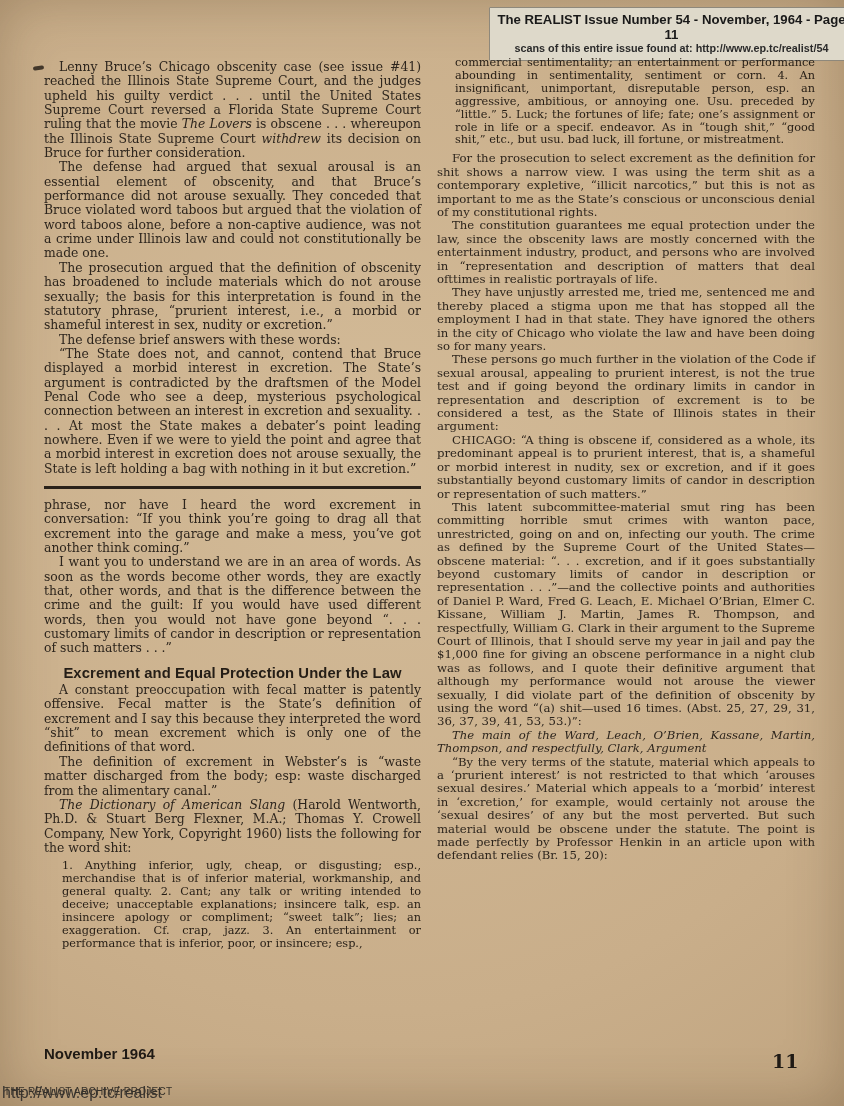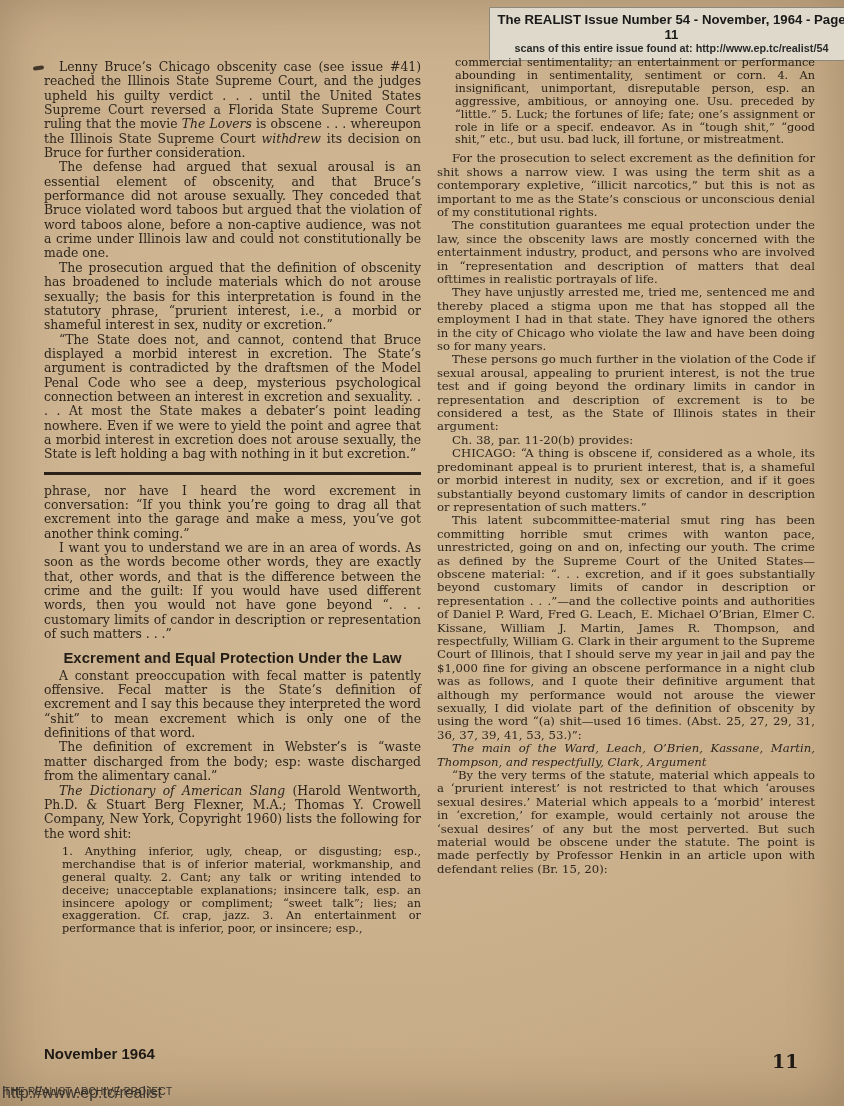--- a/index.html
+++ b/index.html
@@ -69,20 +69,21 @@
     <div class="hb2">scans of this entire issue found at: http://www.ep.tc/realist/54</div>
   </div>
 
   <div class="ink-mark"></div>
 
   <div class="col left">
     <div>
         <p class="para ind">Lenny Bruce’s Chicago obscenity case (see issue #41) reached the Illinois State Supreme Court, and the judges upheld his guilty verdict . . . until the United States Supreme Court reversed a Florida State Supreme Court ruling that the movie <span class="it">The Lovers</span> is obscene . . . whereupon the Illinois State Supreme Court <span class="it">withdrew</span> its decision on Bruce for further consideration.</p>
         <p class="para ind">The defense had argued that sexual arousal is an essential element of obscenity, and that Bruce’s performance did not arouse sexually. They conceded that Bruce violated word taboos but argued that the violation of word taboos alone, before a non-captive audience, was not a crime under Illinois law and could not constitutionally be made one.</p>
         <p class="para ind">The prosecution argued that the definition of obscenity has broadened to include materials which do not arouse sexually; the basis for this interpretation is found in the statutory phrase, “prurient interest, i.e., a morbid or shameful interest in sex, nudity or excretion.”</p>
+        <p class="para ind">The defense brief answers with these words:</p>
         <p class="para ind">“The State does not, and cannot, contend that Bruce displayed a morbid interest in excretion. The State’s argument is contradicted by the draftsmen of the Model Penal Code who see a deep, mysterious psychological connection between an interest in excretion and sexuality. . . . At most the State makes a debater’s point leading nowhere. Even if we were to yield the point and agree that a morbid interest in excretion does not arouse sexually, the State is left holding a bag with nothing in it but excretion.”</p>
       </div>
     <hr class="rule">
     <div>
         <p class="para">phrase, nor have I heard the word excrement in conversation: “If you think you’re going to drag all that excrement into the garage and make a mess, you’ve got another think coming.”</p>
         <p class="para ind">I want you to understand we are in an area of words. As soon as the words become other words, they are exactly that, other words, and that is the difference between the crime and the guilt: If you would have used different words, then you would not have gone beyond “. . . customary limits of candor in description or representation of such matters . . .”</p>
       </div>
     <h2 class="subhead">Excrement and Equal Protection Under the Law</h2>
     <div>
         <p class="para ind">A constant preoccupation with fecal matter is patently offensive. Fecal matter is the State’s definition of excrement and I say this because they interpreted the word “shit” to mean excrement which is only one of the definitions of that word.</p>
@@ -92,21 +93,20 @@
     <div class="defblock">1. Anything inferior, ugly, cheap, or disgusting; esp., merchandise that is of inferior material, workmanship, and general qualty. 2. Cant; any talk or writing intended to deceive; unacceptable explanations; insincere talk, esp. an insincere apology or compliment; “sweet talk”; lies; an exaggeration. Cf. crap, jazz. 3. An entertainment or performance that is inferior, poor, or insincere; esp.,</div>
   </div>
 
   <div class="col right">
     <div class="defblock">commercial sentimentality; an entertainment or performance abounding in sentimentality, sentiment or corn. 4. An insignificant, unimportant, disreputable person, esp. an aggressive, ambitious, or annoying one. Usu. preceded by “little.” 5. Luck; the fortunes of life; fate; one’s assignment or role in life or a specif. endeavor. As in “tough shit,” “good shit,” etc., but usu. bad luck, ill fortune, or mistreatment.</div>
     <div>
         <p class="para ind">For the prosecution to select excrement as the definition for shit shows a narrow view. I was using the term shit as a contemporary expletive, “illicit narcotics,” but this is not as important to me as the State’s conscious or unconscious denial of my constitutional rights.</p>
         <p class="para ind">The constitution guarantees me equal protection under the law, since the obscenity laws are mostly concerned with the entertainment industry, product, and persons who are involved in “representation and description of matters that deal ofttimes in realistic portrayals of life.</p>
         <p class="para ind">They have unjustly arrested me, tried me, sentenced me and thereby placed a stigma upon me that has stopped all the employment I had in that state. They have ignored the others in the city of Chicago who violate the law and have been doing so for many years.</p>
         <p class="para ind">These persons go much further in the violation of the Code if sexual arousal, appealing to prurient interest, is not the true test and if going beyond the ordinary limits in candor in representation and description of excrement is to be considered a test, as the State of Illinois states in their argument:</p>
-        <p class="para ind">Ch. 38, par. 11-20(b) provides:</p>
         <p class="para ind">CHICAGO: “A thing is obscene if, considered as a whole, its predominant appeal is to prurient interest, that is, a shameful or morbid interest in nudity, sex or excretion, and if it goes substantially beyond customary limits of candor in description or representation of such matters.”</p>
         <p class="para ind">This latent subcommittee-material smut ring has been committing horrible smut crimes with wanton pace, unrestricted, going on and on, infecting our youth. The crime as defined by the Supreme Court of the United States—obscene material: “. . . excretion, and if it goes substantially beyond customary limits of candor in description or representation . . .”—and the collective points and authorities of Daniel P. Ward, Fred G. Leach, E. Michael O’Brian, Elmer C. Kissane, William J. Martin, James R. Thompson, and respectfully, William G. Clark in their argument to the Supreme Court of Illinois, that I should serve my year in jail and pay the $1,000 fine for giving an obscene performance in a night club was as follows, and I quote their definitive argument that although my performance would not arouse the viewer sexually, I did violate part of the definition of obscenity by using the word “(a) shit—used 16 times. (Abst. 25, 27, 29, 31, 36, 37, 39, 41, 53, 53.)”:</p>
         <p class="para ind"><span class="it">The main of the Ward, Leach, O’Brien, Kassane, Martin, Thompson, and respectfully, Clark, Argument</span></p>
         <p class="para ind">“By the very terms of the statute, material which appeals to a ‘prurient interest’ is not restricted to that which ‘arouses sexual desires.’ Material which appeals to a ‘morbid’ interest in ‘excretion,’ for example, would certainly not arouse the ‘sexual desires’ of any but the most perverted. But such material would be obscene under the statute. The point is made perfectly by Professor Henkin in an article upon with defendant relies (Br. 15, 20):</p>
       </div>
   </div>
 
   <div class="footer-date">November 1964</div>
   <div class="page-number">11</div>
   <div class="overlay-url">http://www.ep.tc/realist</div>

